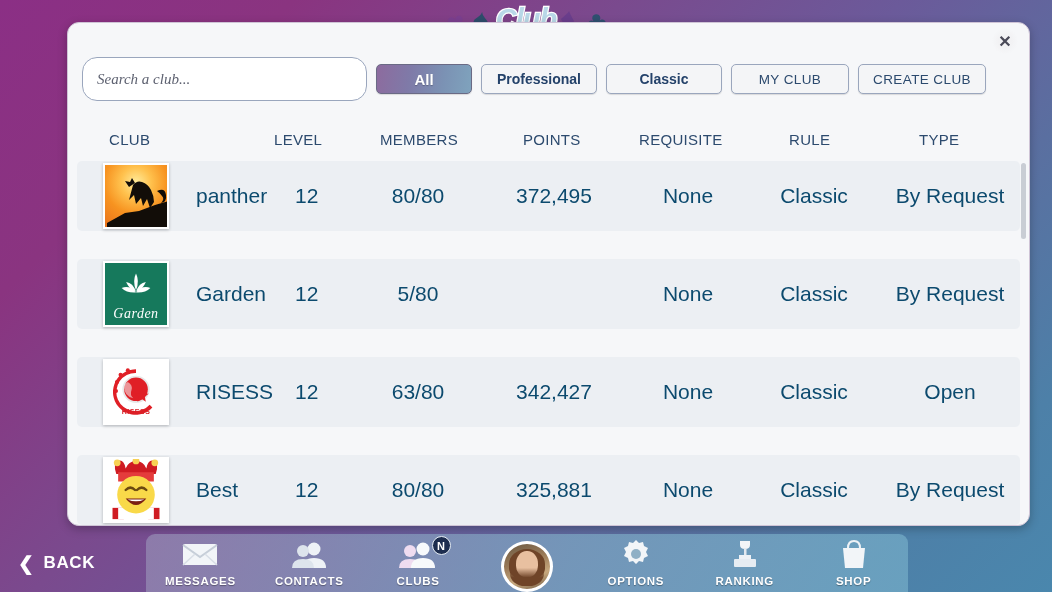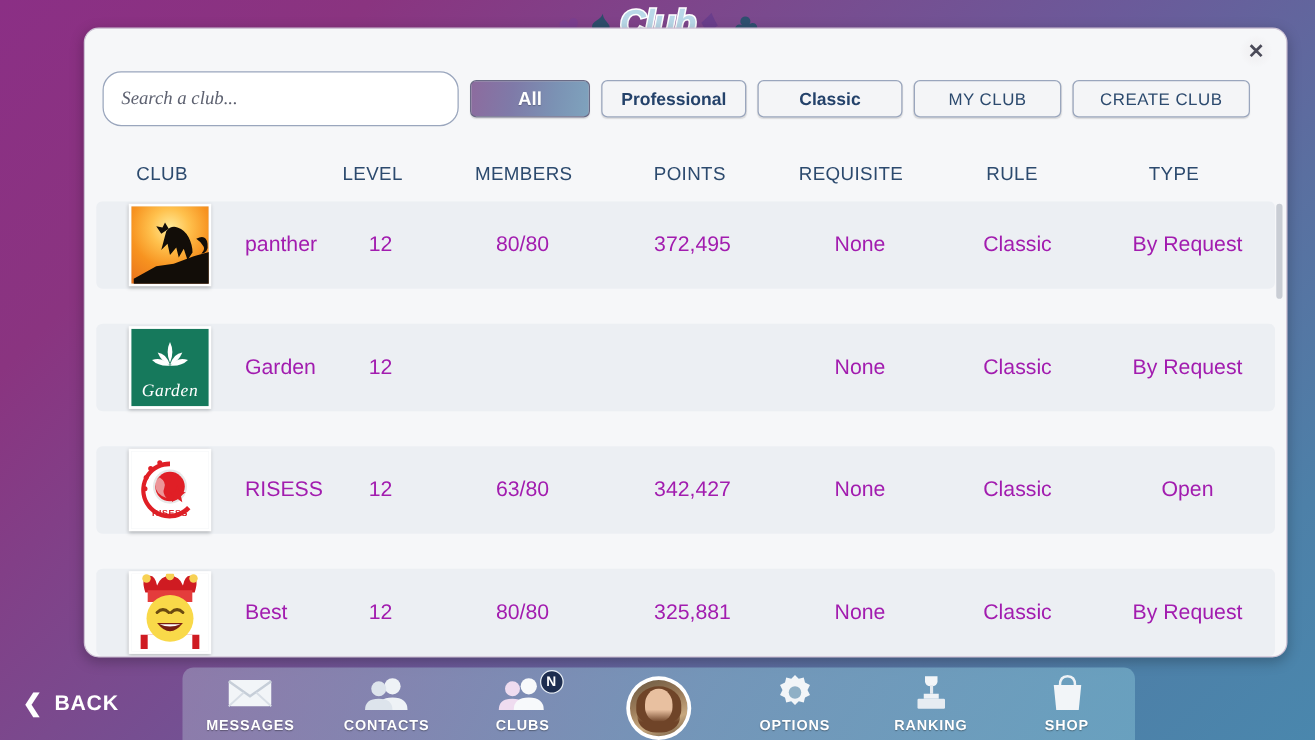--- a/index.html
+++ b/index.html
@@ -85,21 +85,21 @@
   .fbtn.active {
     background: linear-gradient(100deg, #8d6b9e 0%, #7f7aa8 35%, #7b92b4 70%, #7fa3bd 100%);
     color: #ffffff; font-weight: bold; font-size: 15px;
     border-color: #6a6a85;
     text-shadow: 0 1px 1px rgba(0,0,0,.25);
   }
   .fbtn.all { width: 86px; }
   .fbtn.prof { width: 116px; }
   .fbtn.classic { width: 116px; }
   .fbtn.myclub { width: 118px; letter-spacing: .4px; }
-  .fbtn.createclub { width: 142px; letter-spacing: .4px; }
+  .fbtn.createclub { width: 128px; letter-spacing: .4px; }
 
   
   .thead {
     position: absolute; top: 108px; left: 0; width: 100%; height: 30px;
     font-size: 15px; color: #2c4a6e; letter-spacing: .3px;
   }
   .thead span { position: absolute; top: 0; }
   .tbody {
     position: absolute; top: 138px; left: 0; right: 0; bottom: 0;
     overflow: hidden;
@@ -111,21 +111,21 @@
   .row .logo {
     position: absolute; left: 26px; top: 2px;
     width: 66px; height: 66px;
     border: 2px solid #ffffff;
     box-shadow: 0 1px 3px rgba(0,0,0,.25);
     overflow: hidden;
   }
   .cell {
     position: absolute; top: 0; height: 70px;
     display: flex; align-items: center;
-    font-size: 17px; color: #a21caf;
+    font-size: 21px; color: #0c4a6e;
   }
   
   .c-name  { left: 119px; }
   .c-level { left: 206px; margin-left: 12px; }
   .c-mem   { left: 286px; width: 110px; justify-content: center; }
   .c-pts   { left: 412px; width: 130px; justify-content: center; }
   .c-req   { left: 556px; width: 110px; justify-content: center; }
   .c-rule  { left: 682px; width: 110px; justify-content: center; }
   .c-type  { left: 808px; width: 130px; justify-content: center; text-align: right; }
 
@@ -284,20 +284,21 @@
             <path d="M33 34 q-9-3-13-13 q9 1 13 13Z" fill="#ffffff"></path>
             <path d="M33 34 q9-3 13-13 q-9 1-13 13Z" fill="#ffffff"></path>
             <path d="M33 35 q-12 1-19-6 q11-4 19 6Z" fill="#ffffff"></path>
             <path d="M33 35 q12 1 19-6 q-11-4-19 6Z" fill="#ffffff"></path>
           </svg>
           <div class="garden-txt">Garden</div>
         </div>
       </div>
       <div class="cell c-name">Garden</div>
       <div class="cell c-level">12</div>
+      <div class="cell c-mem">5/80</div>
       <div class="cell c-req">None</div>
       <div class="cell c-rule">Classic</div>
       <div class="cell c-type">By Request</div>
     </div>
 
     <div class="row">
       <div class="logo">
         <div class="art art-risess">
           <svg viewBox="0 0 66 66" width="60" height="60">
             <path d="M33 8 a25 25 0 1 0 18 42 l-3-3 a21 21 0 1 1 -15-35 Z" fill="#e01f26"></path>

